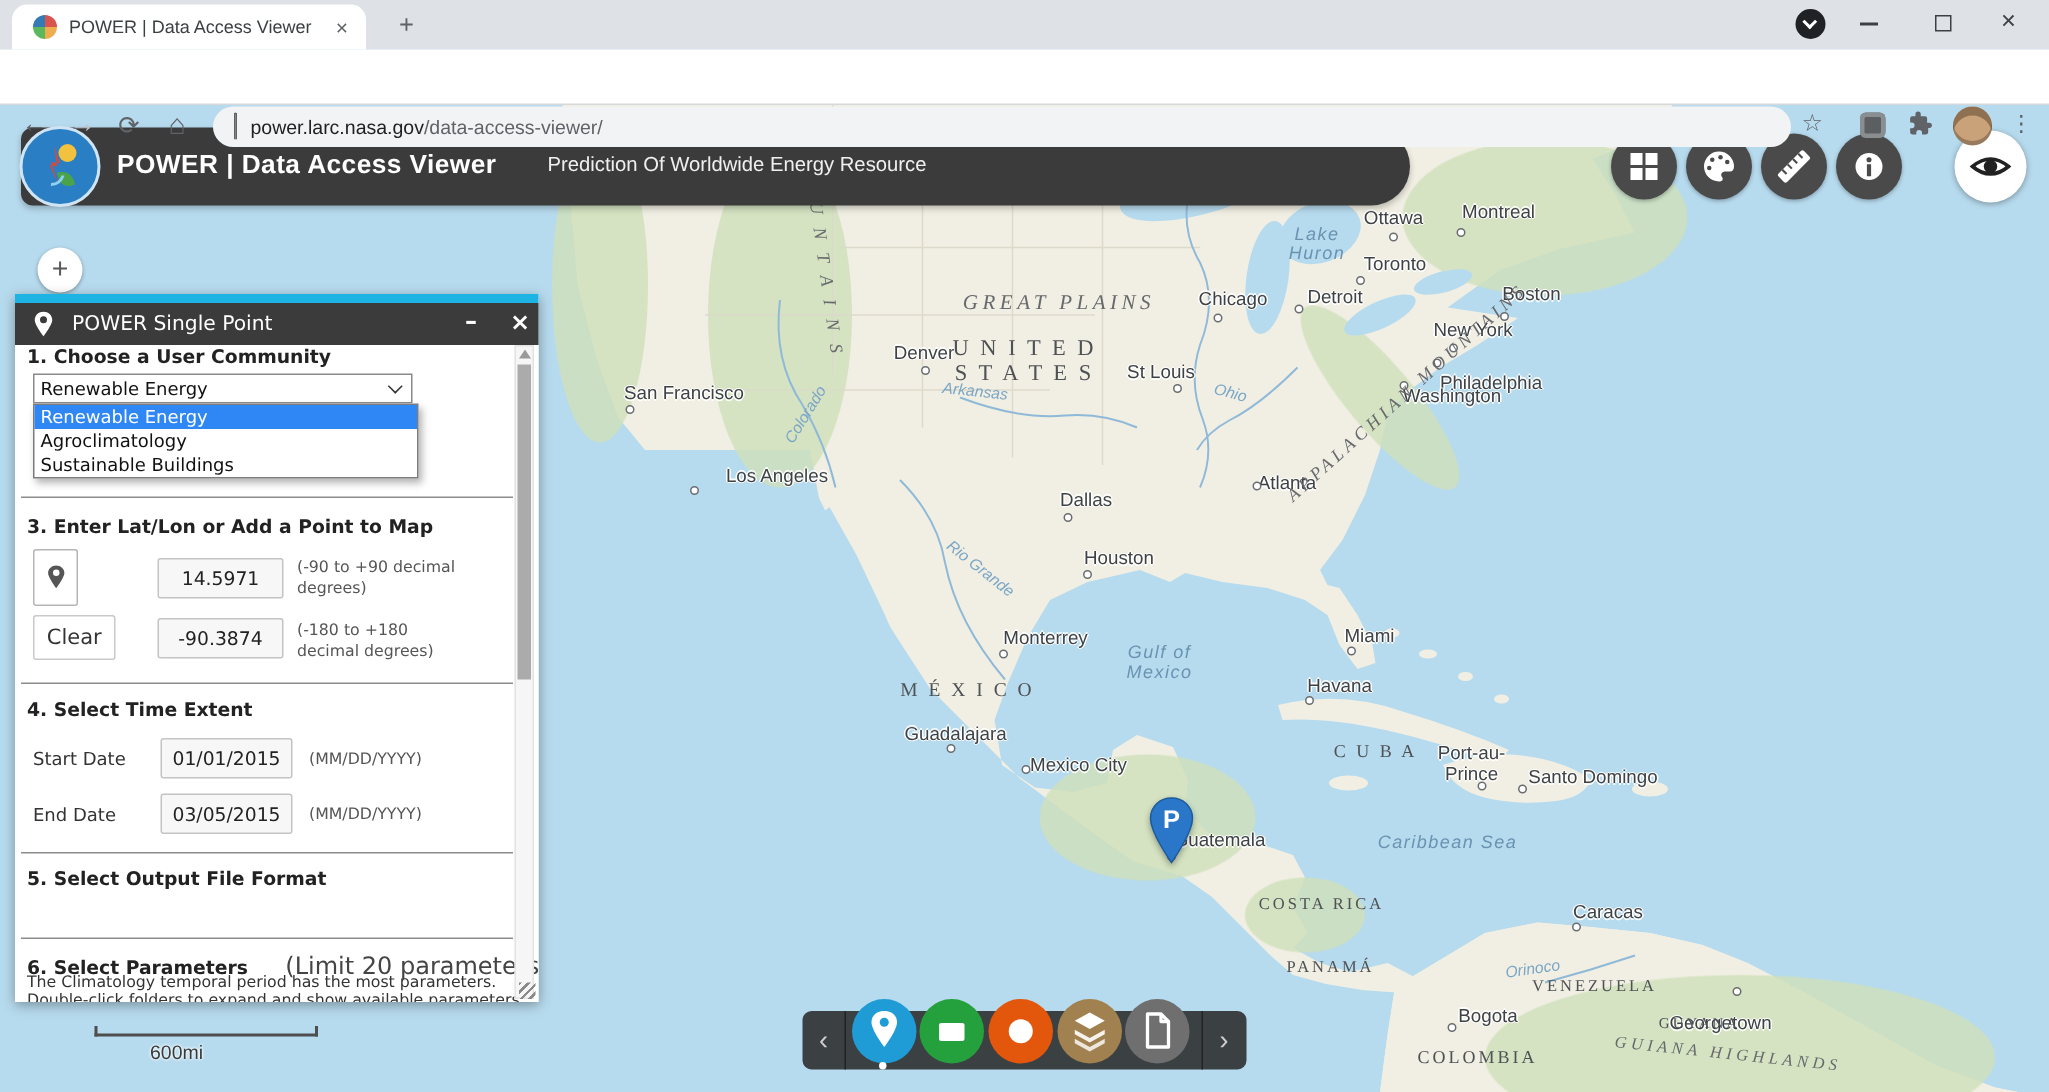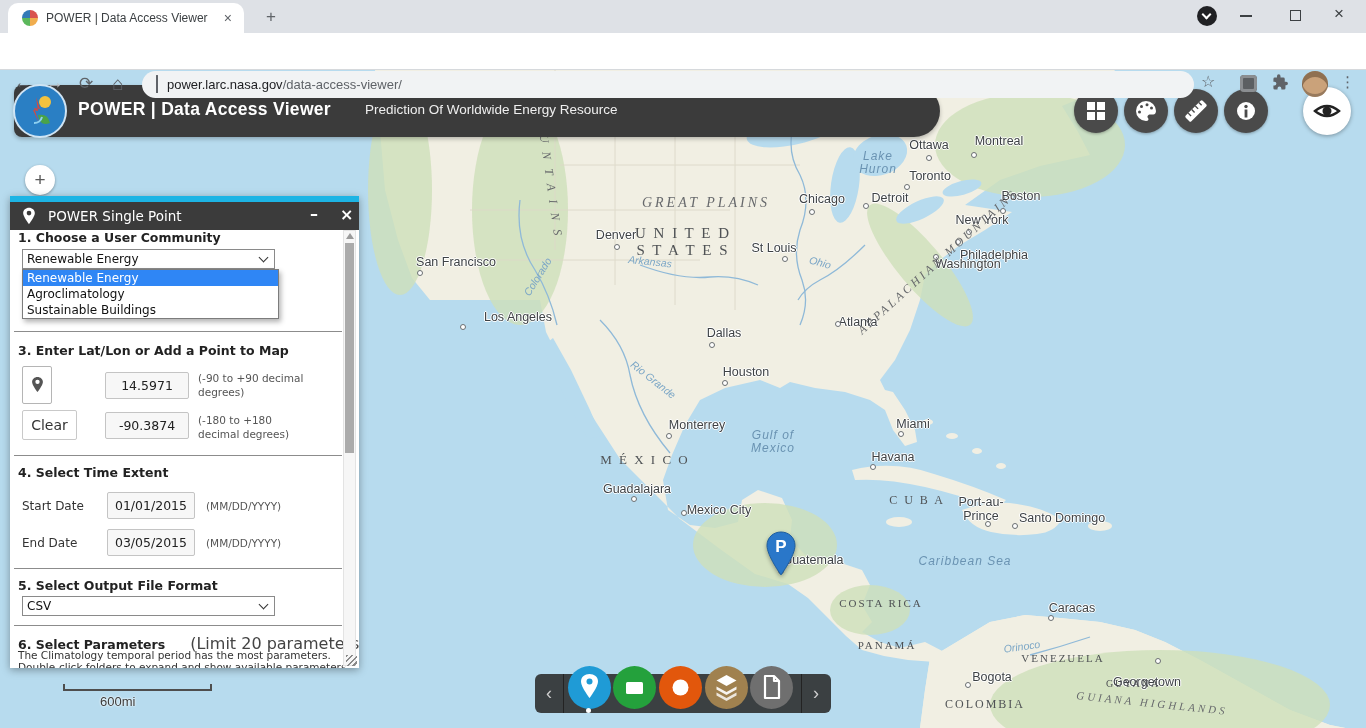--- a/index.html
+++ b/index.html
@@ -431,24 +431,20 @@
       <div class="dlabel" style="top:269px">Start Date</div>
       <input class="dinput" style="top: 262px;" value="01/01/2015">
       <div class="fmt" style="top:270px">(MM/DD/YYYY)</div>
       <div class="dlabel" style="top:306px">End Date</div>
       <input class="dinput" style="top: 299px;" value="03/05/2015">
       <div class="fmt" style="top:307px">(MM/DD/YYYY)</div>
 
       <div class="sep" style="top:338px"></div>
 
       <div class="sect" style="top:348px">5. Select Output File Format</div>
-      <div class="pselect" style="top:366px">
-        <span>CSV</span>
-        <i class="caret"></i>
-      </div>
 
       <div class="sep" style="top:395px"></div>
 
       <div class="sect" style="top:404px"><span>6. Select Parameters</span><span class="limit">(Limit 20 parameters)</span></div>
       <div class="note" style="top:419px">The Climatology temporal period has the most parameters.</div>
       <div class="note" style="top:431px">Double-click folders to expand and show available parameters</div>
 
       <div class="pscroll">
         <i class="parrow"></i>
         <span class="pthumb"></span>

